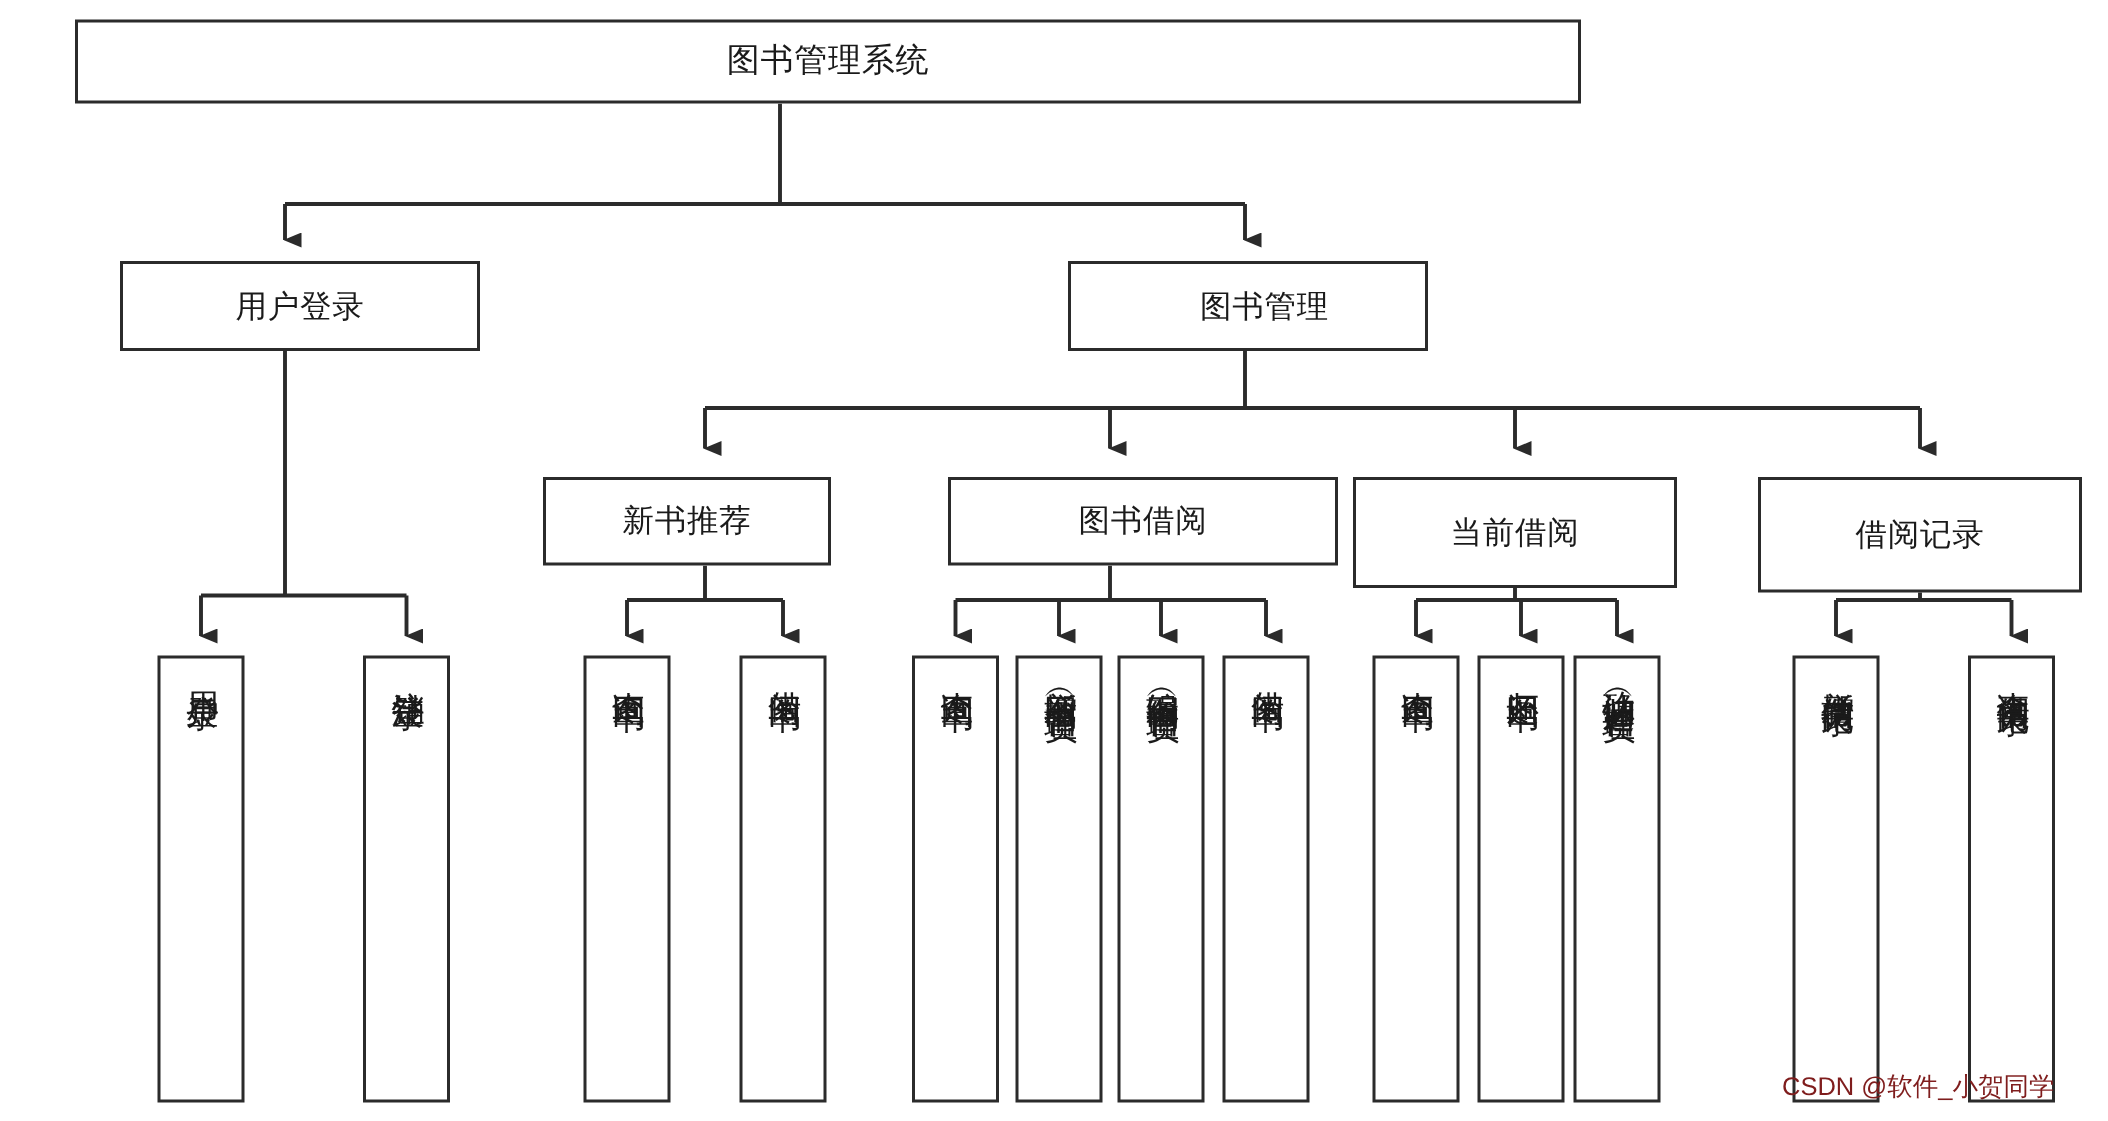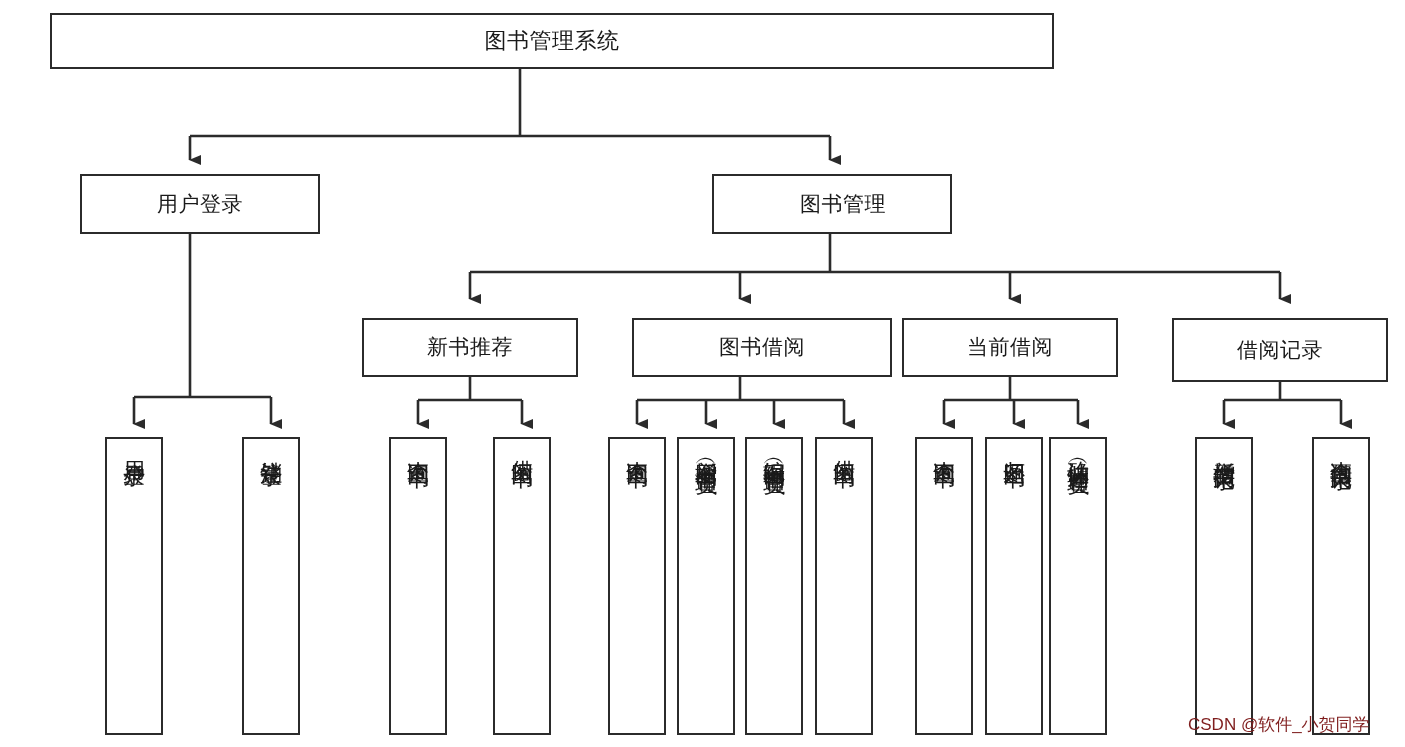--- a/index.html
+++ b/index.html
@@ -135,30 +135,30 @@
     <span class="node-label">图书管理系统</span>
   </div>
 
   <div class="node h" style="left:80px; top:174px; width:240px; height:60px;">
     <span class="node-label">用户登录</span>
   </div>
   <div class="node h" style="left:712px; top:174px; width:240px; height:60px;padding-left:22px;">
     <span class="node-label">图书管理</span>
   </div>
 
-  <div class="node h" style="left:362px; top:318px; width:216px; height:59px;">
+  <div class="node h" style="left:362px; top:318px; width:192px; height:59px;">
     <span class="node-label">新书推荐</span>
   </div>
   <div class="node h" style="left:632px; top:318px; width:260px; height:59px;">
     <span class="node-label">图书借阅</span>
   </div>
-  <div class="node h" style="left:902px; top:318px; width:216px; height:59px;">
+  <div class="node h" style="left:902px; top:318px; width:216px; height:74px;">
     <span class="node-label">当前借阅</span>
   </div>
-  <div class="node h" style="left:1172px; top:318px; width:216px; height:64px;">
+  <div class="node h" style="left:1172px; top:318px; width:216px; height:77px;">
     <span class="node-label">借阅记录</span>
   </div>
 
   <div class="node v" style="left:105px; top:437px; width:58px; height:298px;">
     <span class="node-label">用户登录</span>
   </div>
   <div class="node v" style="left:242px; top:437px; width:58px; height:298px;">
     <span class="node-label">注销登录</span>
   </div>
 

